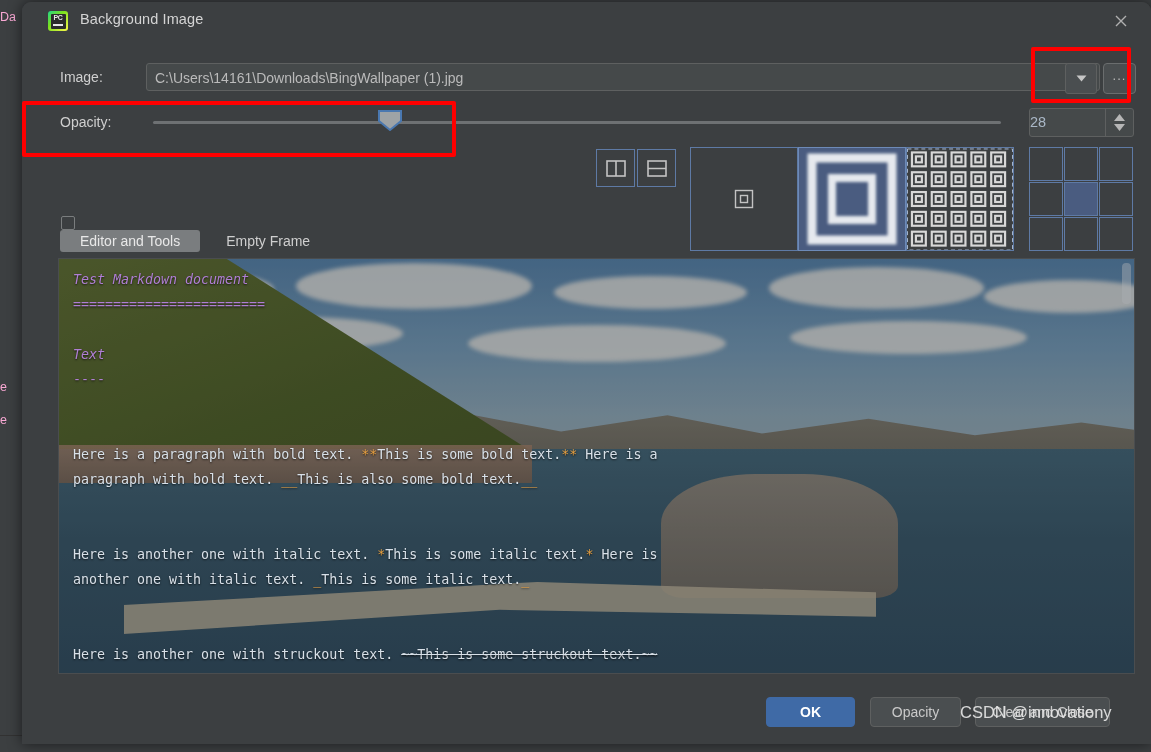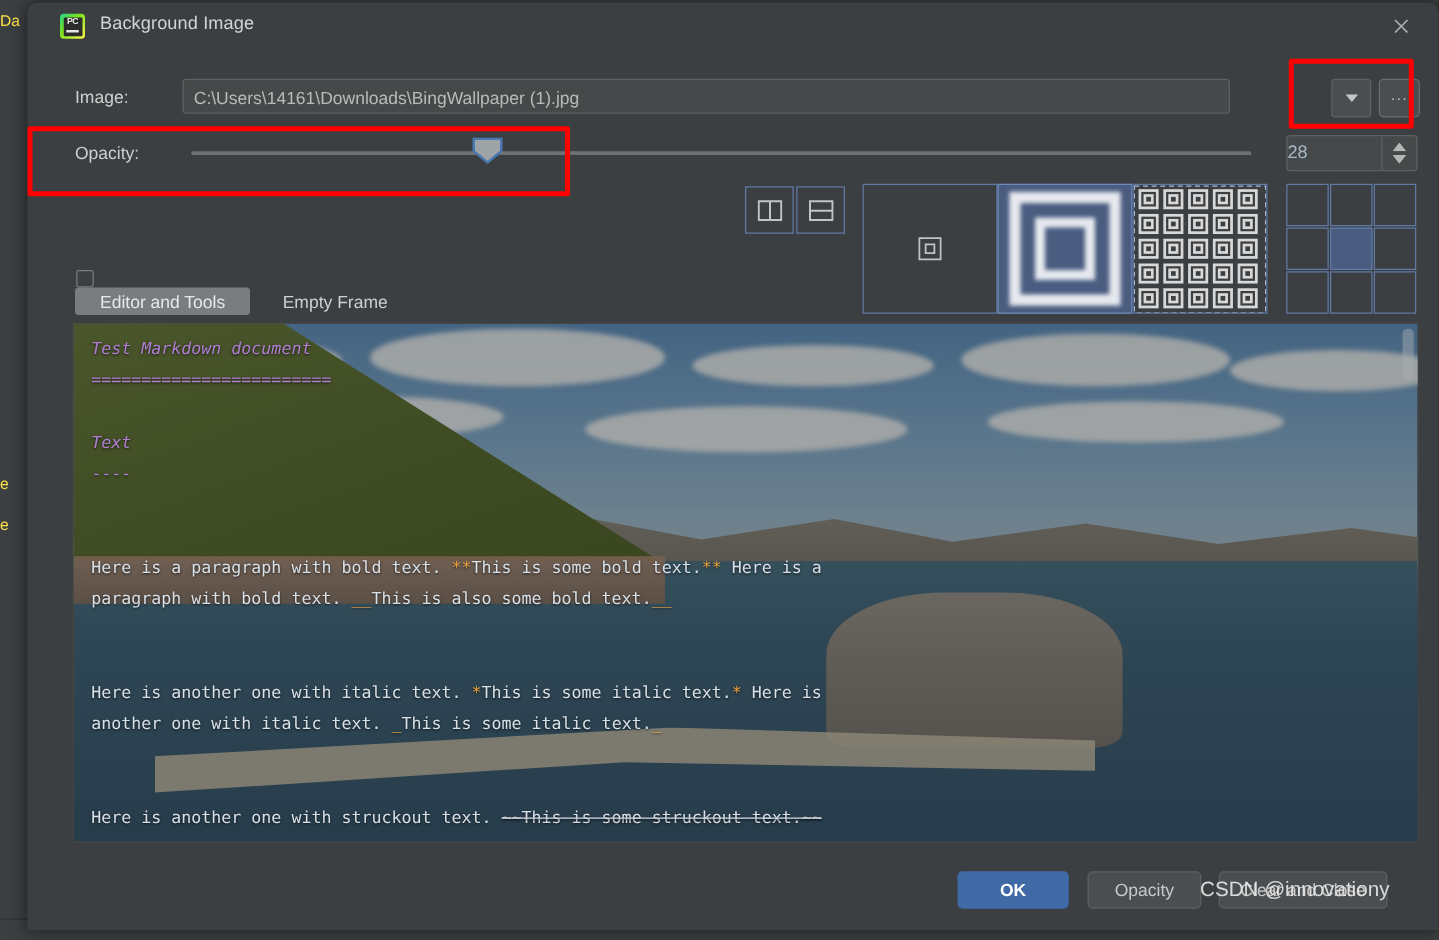--- a/index.html
+++ b/index.html
@@ -20,21 +20,21 @@
   
   .bg-app {
     position: absolute;
     left: 0; top: 0;
     width: 1151px; height: 752px;
     background: #3c3f41;
   }
   .bg-strip-text {
     position: absolute;
     font-size: 12.5px;
-    color: #fde047;
+    color: #f9a8d4;
     white-space: nowrap;
     font-family: "Liberation Sans", sans-serif;
   }
   .bg-bottom-bar {
     position: absolute;
     left: 0; bottom: 0;
     width: 1151px; height: 16px;
     background: #3c3f41;
     border-top: 1px solid #323232;
   }
@@ -107,21 +107,21 @@
     position: absolute;
     font-size: 14px;
     color: #cfcfcf;
   }
   .lbl-image  { left: 38px;  top: 67px; }
   .lbl-opacity{ left: 38px;  top: 112px; }
 
   .path-field {
     position: absolute;
     left: 124px; top: 61px;
-    width: 838px; height: 28px;
+    width: 954px; height: 28px;
     background: #45494a;
     border: 1px solid #5e6060;
     border-radius: 3px;
     color: #bbbbbb;
     font-size: 14px;
     line-height: 28px;
     padding: 0 8px;
     box-sizing: border-box;
     white-space: nowrap;
     overflow: hidden;

